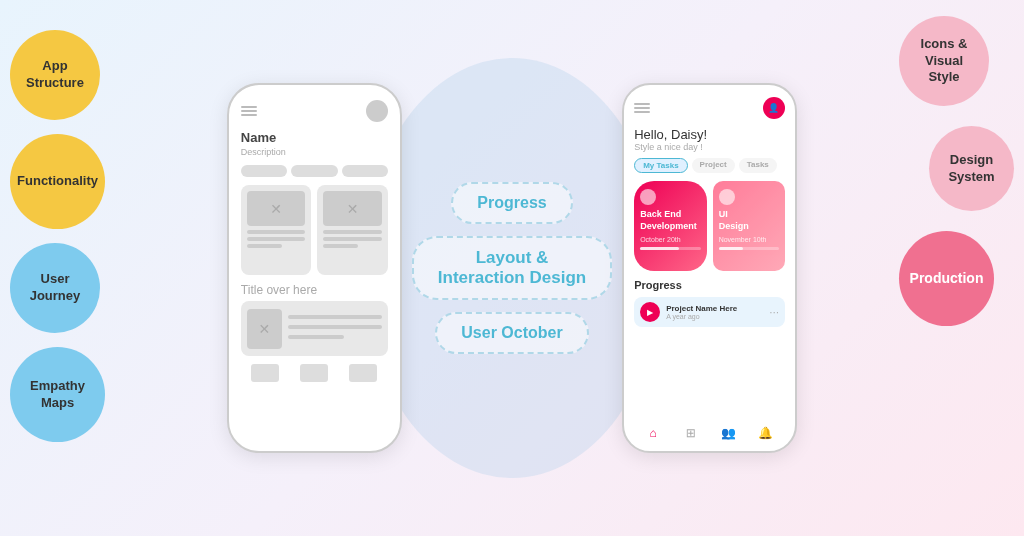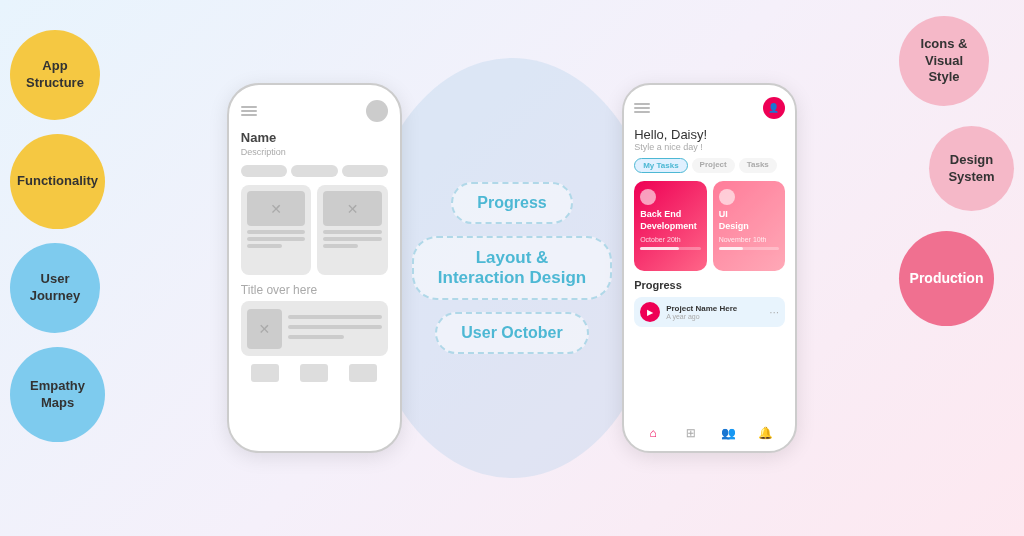--- a/index.html
+++ b/index.html
@@ -241,21 +241,21 @@
       padding: 2px 8px; border-radius: 10px; font-size: 8px; font-weight: 600;
     }
     .task-tab.active { background: #e0f0ff; color: #4db8d4; border: 1px solid #4db8d4; }
     .task-tab.inactive { background: #f5f5f5; color: #aaa; }
 
     .task-cards {
       display: flex; gap: 6px; margin-bottom: 8px;
     }
     .task-card-red {
       flex: 1; background: linear-gradient(135deg, #e05 0%, #ff6688 100%);
-      border-radius: 10px; padding: 8px 6px; color: white; min-height: 90px;
+      border-radius: 20px; padding: 8px 6px; color: white; min-height: 90px;
     }
     .task-card-pink {
       flex: 1; background: linear-gradient(135deg, #ff6688 0%, #ff99aa 100%);
       border-radius: 10px; padding: 8px 6px; color: white; min-height: 90px; opacity: 0.85;
     }
     .card-user-row {
       display: flex; align-items: center; gap: 4px; margin-bottom: 4px;
     }
     .card-user-circle {
       width: 16px; height: 16px; background: rgba(255,255,255,0.6); border-radius: 50%;

